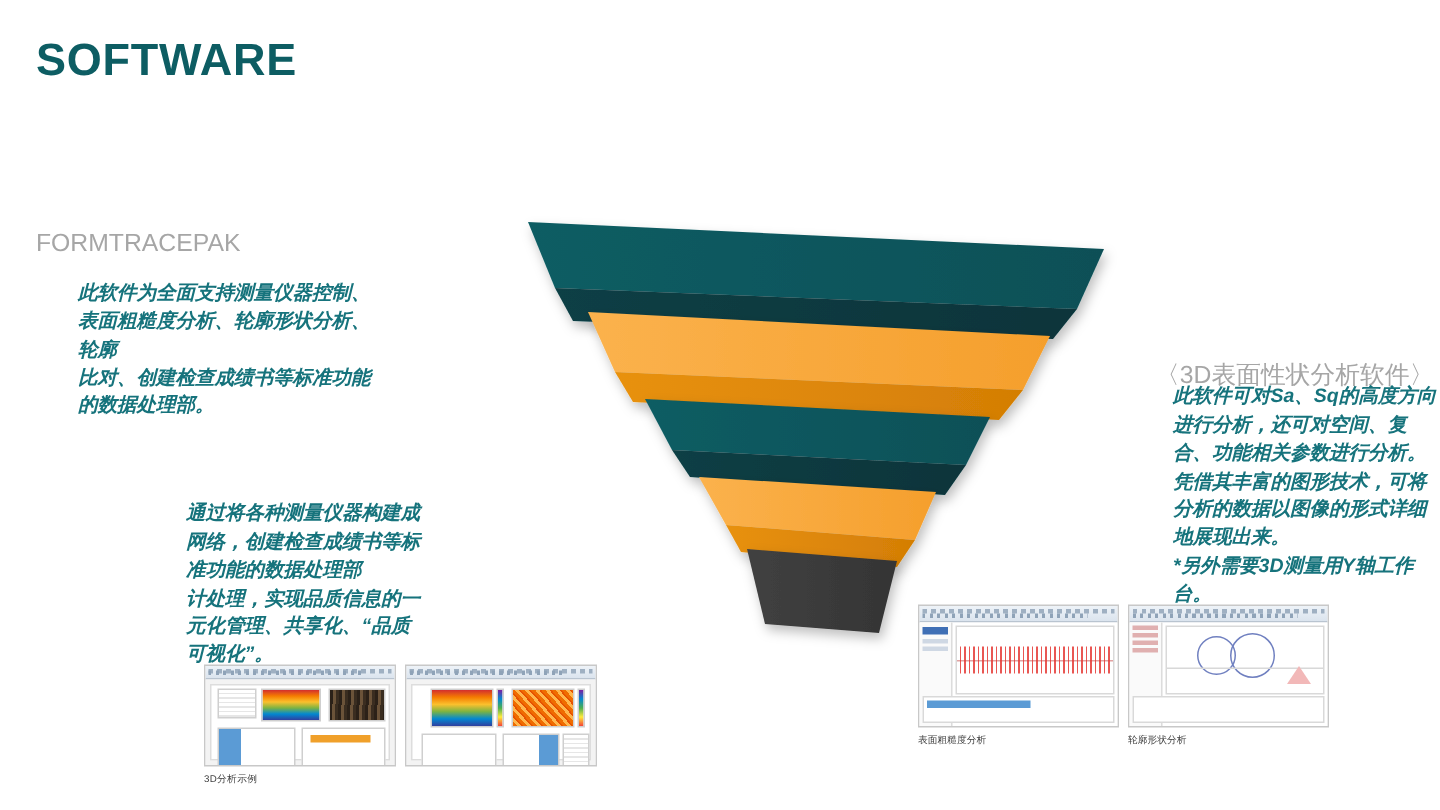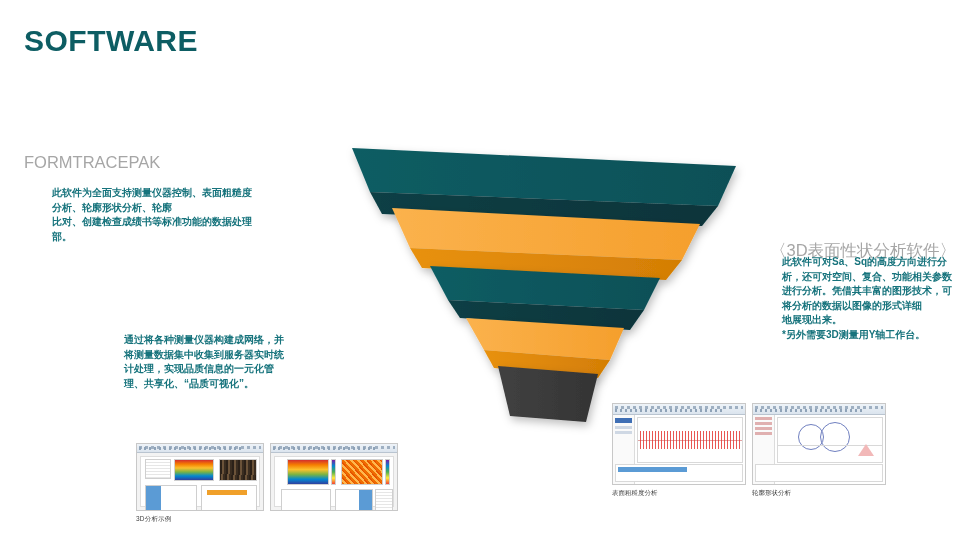--- a/index.html
+++ b/index.html
@@ -24,23 +24,24 @@
     color:#a6a6a6;
     font-size:16.5px;
     line-height:1.32;
     font-weight:normal;
     white-space:pre-line;
   }
   .prod-body{
     position:absolute;
     color:#16737c;
     font-weight:bold;
-    font-size:10px;
+    font-size:13px;
     line-height:1.45;
     white-space:pre-line;
+    font-style:italic;
   }
 
   
   #head-formtracepak{ left:24px;  top:130px; text-align:left; }
   #body-formtracepak{ left:52px;  top:186px; width:200px; }
 
   #head-measurlink{ left:116px; top:286px; text-align:left; }
   #body-measurlink{ left:124px; top:333px; width:162px; }
 
   #head-mcubemap{ left:752px; top:218px; text-align:left; }
@@ -153,21 +154,21 @@
   </div>
 
   <div class="prod-head" id="head-formtracepak">
     <div>FORMTRACEPAK</div>
   </div>
   <div class="prod-body" id="body-formtracepak">此软件为全面支持测量仪器控制、表面粗糙度分析、轮廓形状分析、轮廓
 比对、创建检查成绩书等标准功能的数据处理部。</div>
 
   <div class="prod-head" id="head-measurlink">
   </div>
-  <div class="prod-body" id="body-measurlink">通过将各种测量仪器构建成网络，并将测量数据集中收集到服务器实时统
+  <div class="prod-body" id="body-measurlink">通过将各种测量仪器构建成网络，创建检查成绩书等标准功能的数据处理部
 计处理，实现品质信息的一元化管理、共享化、“品质可视化”。</div>
 
   <div class="prod-head" id="head-mcubemap">
     <div class="indent-1">〈3D表面性状分析软件〉</div>
   </div>
   <div class="prod-body" id="body-mcubemap">此软件可对Sa、Sq的高度方向进行分析，还可对空间、复合、功能相关参数进行分析。凭借其丰富的图形技术，可将分析的数据以图像的形式详细
 地展现出来。
 *另外需要3D测量用Y轴工作台。</div>
 
   <div class="thumbs thumb-left">

